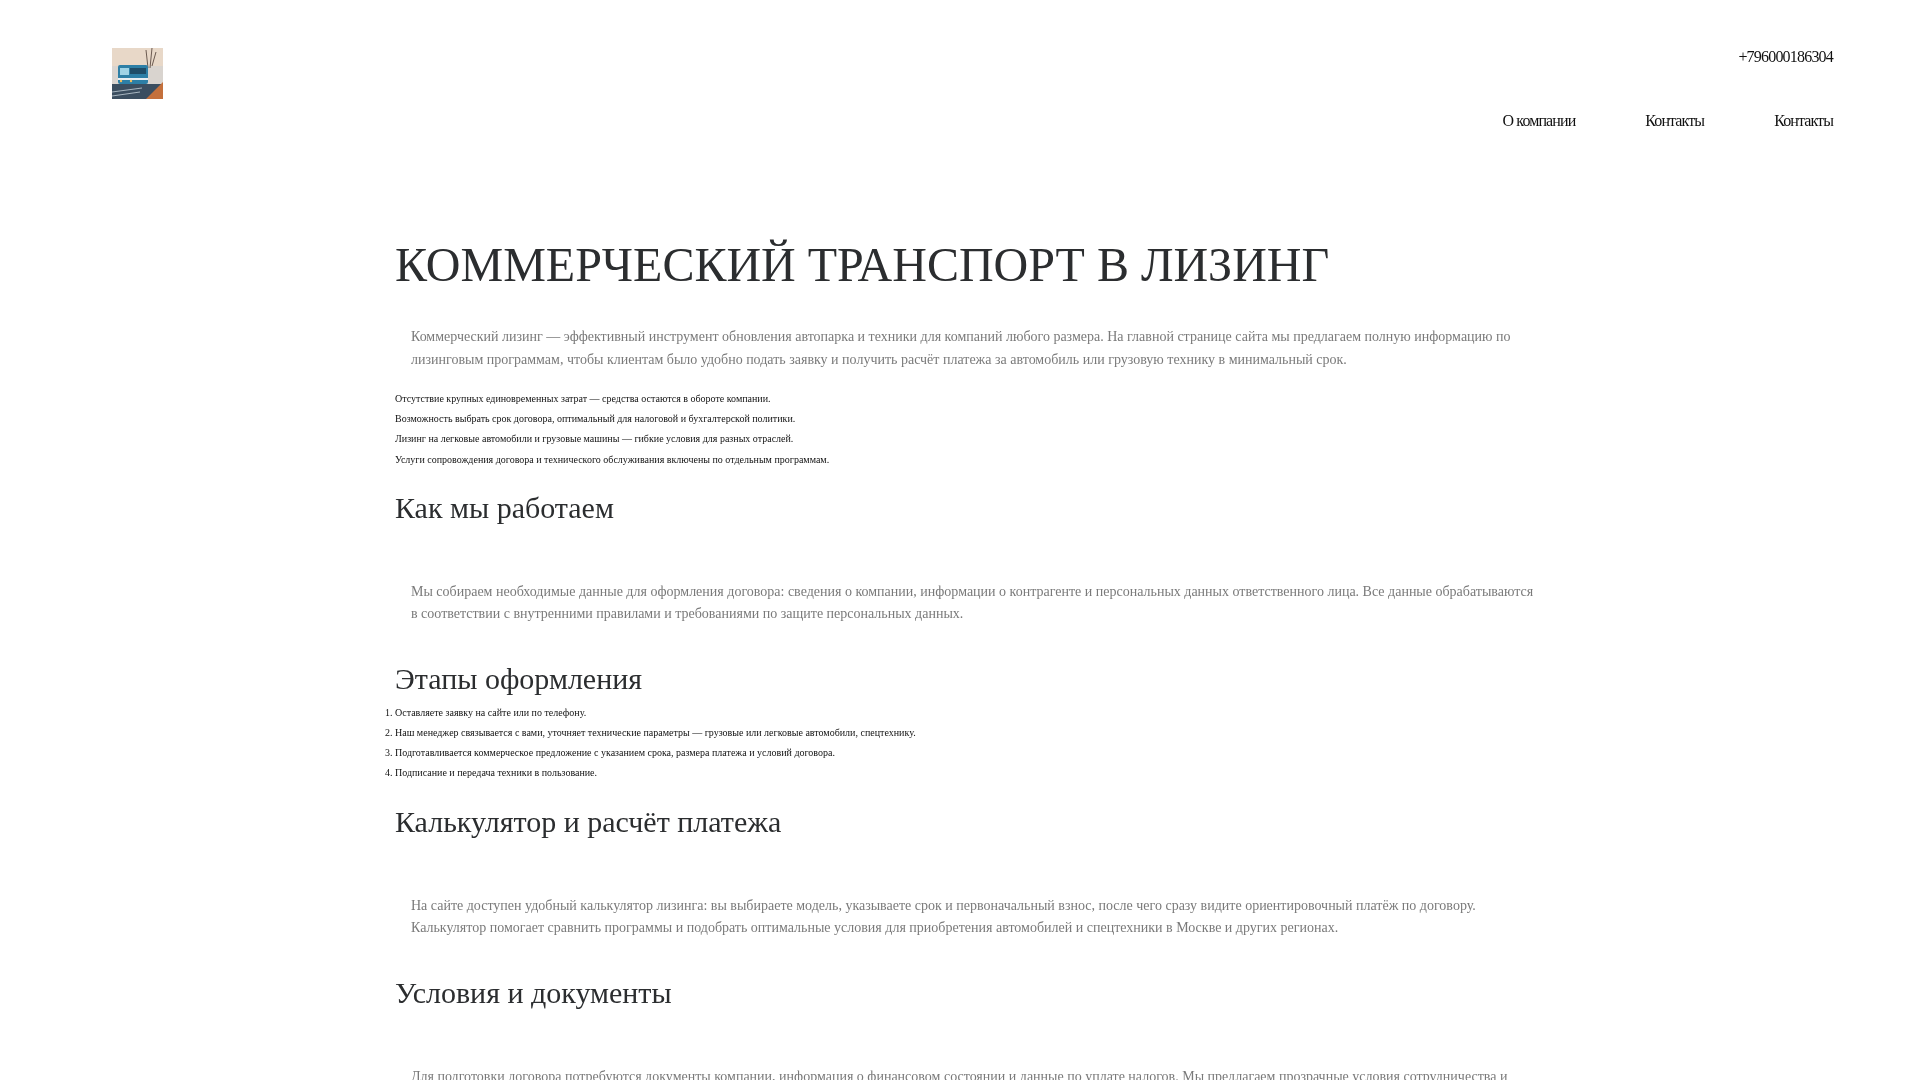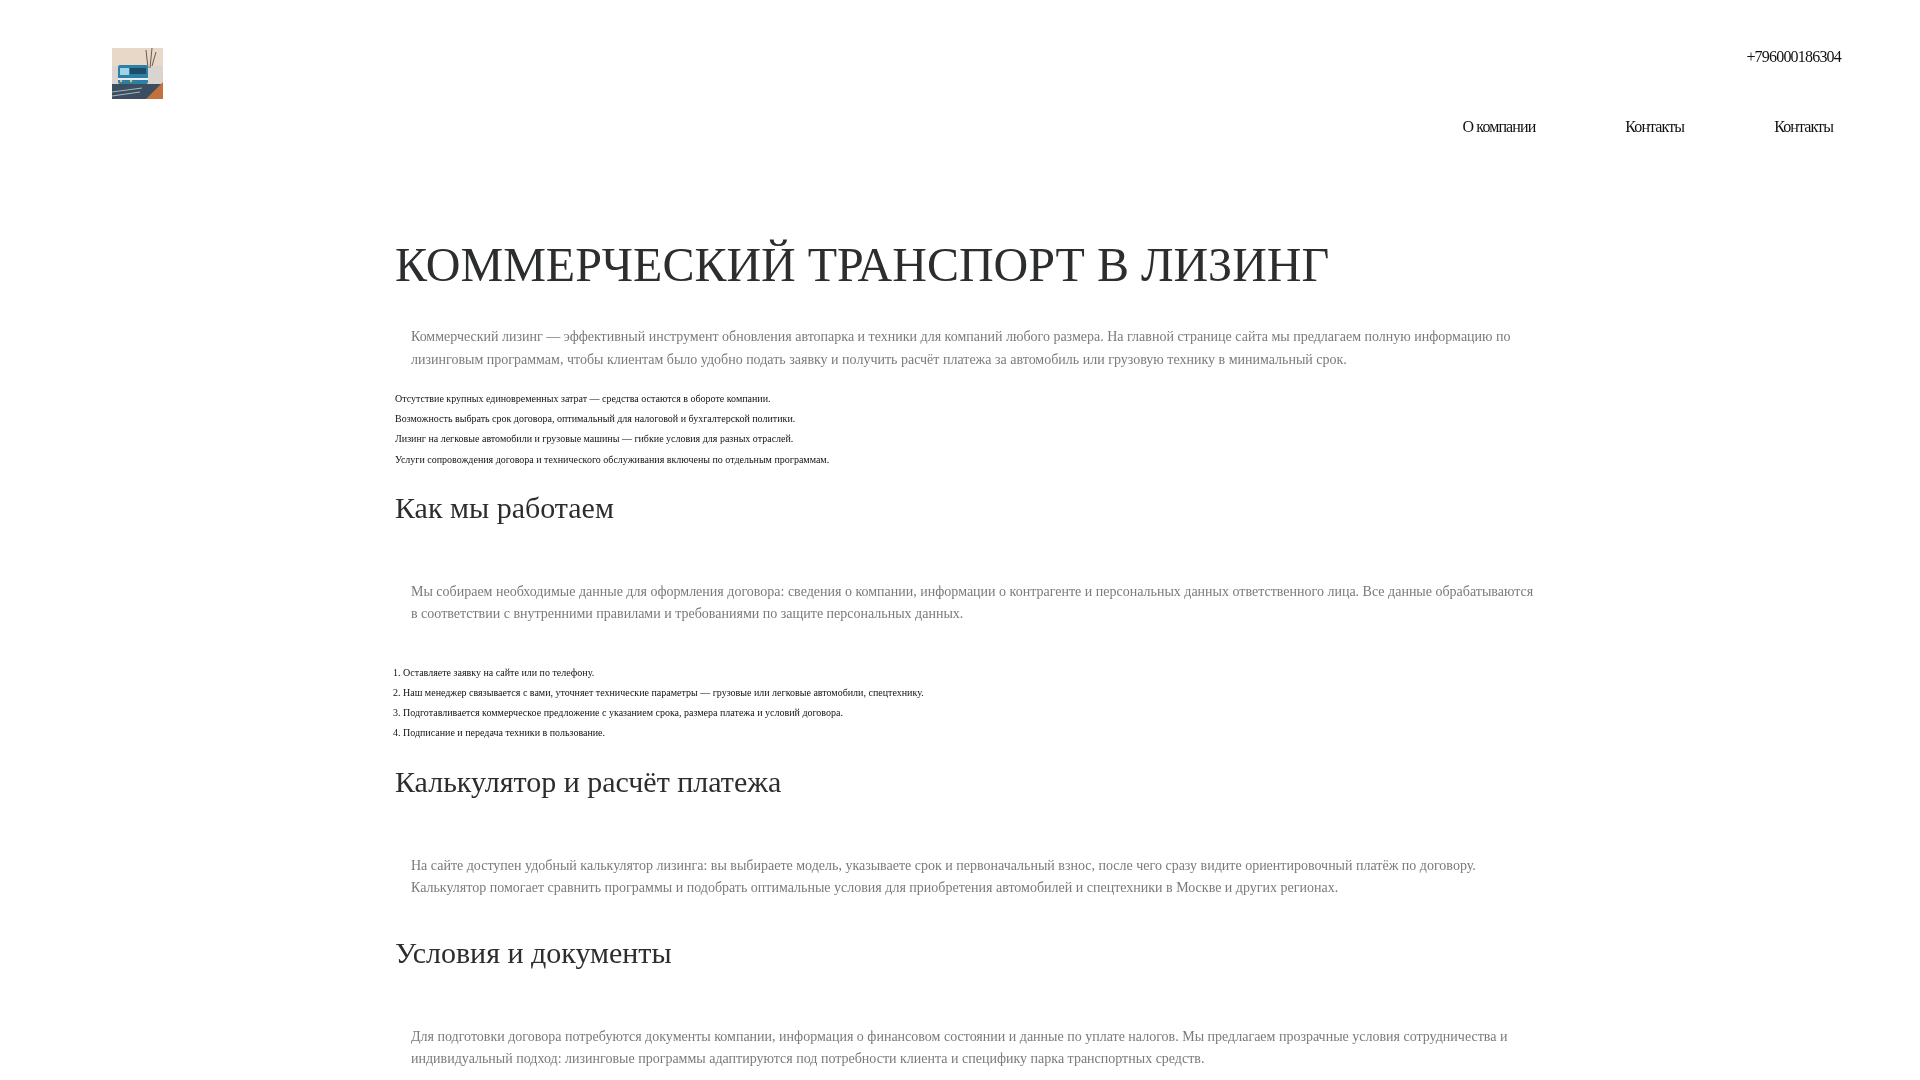--- a/index.html
+++ b/index.html
@@ -11,45 +11,45 @@
       position: relative;
     }
     .header { position: absolute; left: 0; top: 0; width: 1920px; height: 170px; }
     .logo {
       position: absolute; left: 112px; top: 48px; width: 51px; height: 51px;
       overflow: hidden;
       background: linear-gradient(180deg, #e9d9cf 0%, #cfd7de 30%, #9fb2bf 55%, #2a4c66 100%);
     }
     .logo svg { display: block; }
     .phone {
-      position: absolute; right: 79px; top: 48px;
+      position: absolute; right: 87px; top: 48px;
       font-size: 16px; letter-spacing: -0.8px; color: #111;
       text-decoration: none;
     }
-    .nav { position: absolute; right: 87px; top: 118px; display: flex; gap: 90px; }
+    .nav { position: absolute; right: 87px; top: 112px; display: flex; gap: 70px; }
     .nav a {
       font-size: 16px; letter-spacing: -0.9px; color: #111; text-decoration: none;
     }
     .content { position: absolute; left: 395px; top: 230px; width: 1160px; }
     h1 {
       margin: 0 0 26px 0; font-weight: normal; font-size: 48px; line-height: 70px;
       color: #2b2d2f; letter-spacing: 0px;
     }
     h2 {
       margin: 0; font-weight: normal; font-size: 30px; line-height: 40px;
       color: #2b2d2f;
     }
     p.muted {
       margin: 16px; font-size: 14px; line-height: 22.5px; color: #7a7a7a;
     }
     .lead { margin-bottom: 18px !important; }
     ul.plain { list-style: none; margin: 4px 0 18px 0; padding: 0; }
     ul.plain li, ol.steps li { font-size: 10px; line-height: 20.2px; color: #111; }
     ol.steps { margin: 4px 0 18px 0; padding: 0; list-style-position: outside; }
-    ol.steps li { margin-left: 8px; }
+    ol.steps li { margin-left: 0; }
     .sec-gap { height: 37px; }
     .after-p { height: 17px; }
   </style>
 </head>
 <body>
 
 <header class="header">
   <a class="logo" href="#">
     <svg width="51" height="51" viewBox="0 0 51 51">
       <rect x="0" y="0" width="51" height="51" fill="#d9d4cf"></rect>
@@ -88,20 +88,21 @@
   </section>
 
   <section>
     <h2>Как мы работаем</h2>
     <div class="sec-gap"></div>
     <p class="muted">Мы собираем необходимые данные для оформления договора: сведения о компании, информации о контрагенте и персональных данных ответственного лица. Все данные обрабатываются в соответствии с внутренними правилами и требованиями по защите персональных данных.</p>
     <div class="after-p"></div>
   </section>
 
   <section>
+    <h2>Этапы оформления</h2>
     <ol class="steps">
       <li>Оставляете заявку на сайте или по телефону.</li>
       <li>Наш менеджер связывается с вами, уточняет технические параметры — грузовые или легковые автомобили, спецтехнику.</li>
       <li>Подготавливается коммерческое предложение с указанием срока, размера платежа и условий договора.</li>
       <li>Подписание и передача техники в пользование.</li>
     </ol>
   </section>
 
   <section>
     <h2>Калькулятор и расчёт платежа</h2>

